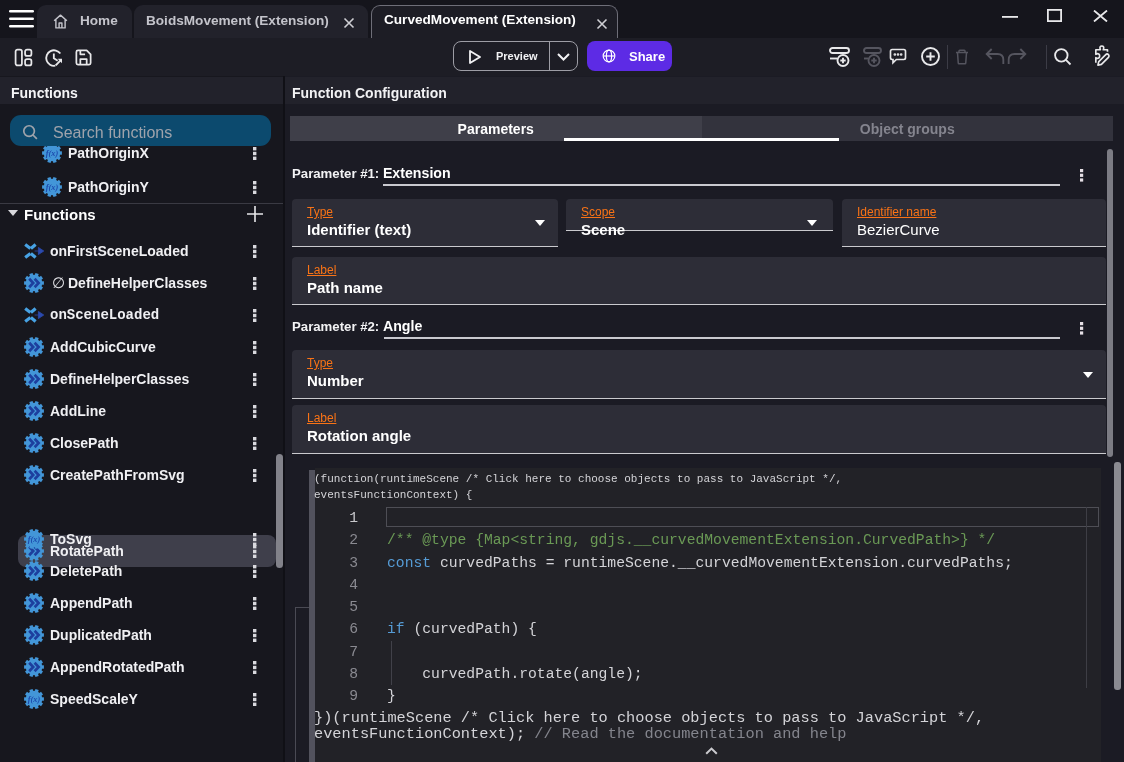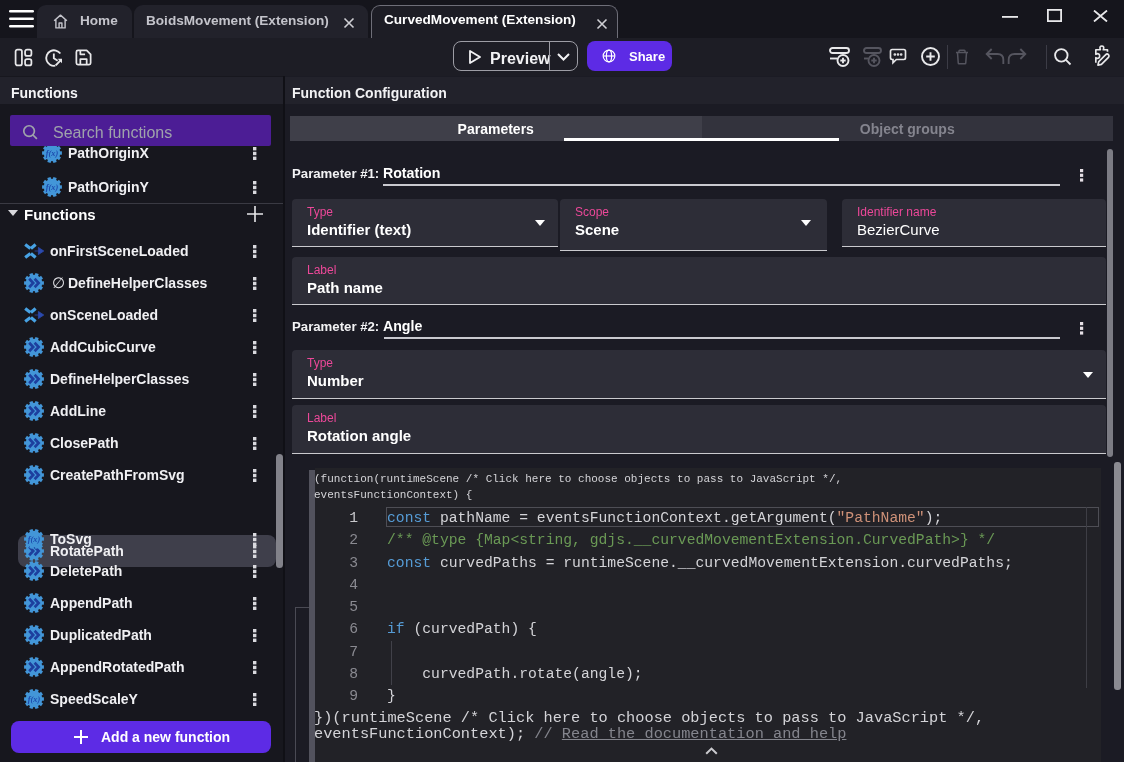--- a/index.html
+++ b/index.html
@@ -18,62 +18,62 @@
 
 
 #toolbar { position:absolute; left:0; top:38px; width:1124px; height:38px; background:#1d1d25; }
 #btn-preview { position:absolute; left:453px; top:3px; width:125px; height:30px; border:1px solid #9d9da5; border-radius:8px; display:flex; align-items:center; color:#f2f2f4; }
 #btn-share { position:absolute; left:587px; top:3px; width:85px; height:30px; background:#5d2be5; border-radius:8px; display:flex; align-items:center; justify-content:center; color:#fff; }
 .vsep { position:absolute; top:7px; width:1px; height:24px; background:#3c3c46; }
 
 
 #left { position:absolute; left:0; top:76px; width:283px; height:686px; background:#17171e; }
 #left-head { position:absolute; left:0; top:1px; width:283px; height:27px; background:#22222b; color:#f5f5f7; font-size:14px; font-weight:700; }
-#search { position:absolute; left:10px; top:39px; width:261px; height:31px; background:#4c1d95; border-radius:2px; color:#9fa3ab; font-size:16px; display:flex; align-items:center; }
+#search { position:absolute; left:10px; top:39px; width:261px; height:31px; background:#0c4a6e; border-radius:11px; color:#9fa3ab; font-size:16px; display:flex; align-items:center; }
 #list { position:absolute; left:0; top:70px; width:283px; height:566px; overflow:hidden; }
 .row { position:absolute; left:0; width:272px; height:32px; display:flex; align-items:center; color:#f0f0f3; font-size:14px; font-weight:600; }
 .row .ic { position:absolute; left:24px; top:7px; }
 .row .nm { position:absolute; left:50px; top:8px; }
 .row .kb { position:absolute; left:252px; top:7px; color:#c9c9cf; }
 #addbtn { position:absolute; left:11px; top:645px; width:260px; height:32px; background:#5d2be5; border-radius:8px; color:#fff; font-weight:700; font-size:14px; display:flex; align-items:center; justify-content:center; }
 #lscroll { position:absolute; left:276px; top:378px; width:7px; height:114px; background:#82828a; border-radius:4px; }
 #ldiv { position:absolute; left:283px; top:76px; width:2px; height:686px; background:#101016; }
 
 
 #main { position:absolute; left:285px; top:76px; width:839px; height:686px; background:#1b1b24; }
 #main-head { position:absolute; left:0px; top:1px; width:839px; height:27px; background:#22222b; color:#f2f2f4; font-size:14px; font-weight:700; }
 #tabs { position:absolute; left:5px; top:40px; width:823px; height:25px; background:#33333d; display:flex; }
 #tabs .t { flex:1; display:flex; align-items:center; justify-content:center; font-size:14px; font-weight:700; color:#84848e; }
 #tabs .t.sel { background:#3f3f49; color:#fff; }
 #tabs .underline { position:absolute; left:274px; top:22px; width:275px; height:3px; background:#fff; }
 .ptitle { position:absolute; left:7px; color:#f2f2f4; font-size:13.2px; font-weight:700; }
 .pname { color:#fff; font-size:14.2px; font-weight:700; }
 .pline { position:absolute; height:1.5px; background:#c9c9cf; }
 .field { position:absolute; background:#2d2d37; border-radius:4px 4px 0 0; border-bottom:1px solid #cacace; }
-.field .lab { position:absolute; left:15px; top:6px; font-size:12px; color:#ec4899; }
+.field .lab { position:absolute; left:15px; top:6px; font-size:12px; color:#f97316;text-decoration:underline; }
 .field .val { position:absolute; left:15px; top:22px; font-size:15px; font-weight:700; color:#fff; }
 .field .arr { position:absolute; width:0; height:0; border-left:5.5px solid transparent; border-right:5.5px solid transparent; border-top:6.5px solid #fff; }
 .kb2 { position:absolute; color:#c9c9cf; }
 #mscroll { position:absolute; left:822px; top:73px; width:6px; height:308px; background:#7c7c84; border-radius:3px; }
 
 
 #events { position:absolute; left:0; top:392px; width:839px; height:294px; background:#1b1b24; }
 #dragstrip { position:absolute; left:24px; top:2px; width:6px; height:292px; background:#52525d; }
 #code { position:absolute; left:30px; top:0; width:786px; height:294px; background:#222227; color:#d4d4d8; font-family:"Liberation Mono", monospace; font-size:14.7px; }
 #code .wrap { white-space:pre; font-size:11px; line-height:16px; }
 #codelines { position:absolute; left:0px; top:39px; width:786px; }
 .cl { position:relative; height:22.3px; white-space:pre; line-height:22.3px; }
 .gut { position:absolute; left:0; width:43px; text-align:right; color:#8a8a91; }
 .ct { position:absolute; left:72px; }
 .k { color:#569cd6; } .s { color:#ce9178; } .c { color:#6a9955; } .t { color:#4ec9b0; }
 .pi { color:#4fc1ff; } .n { color:#b5cea8; } .g { color:#61afef; }
 #curline { position:absolute; left:71px; top:39px; width:713px; height:20px; border:1px solid #4e4e55; }
 #vline1086 { position:absolute; left:771px; top:39px; width:1px; height:181px; background:#3e3e45; }
 #botwrap { position:absolute; left:-1px; top:242px; white-space:pre; font-size:15.3px; line-height:16px; }
-.doclink { color:#84858d; text-decoration:underline; }
+.doclink { color:#84858d; }
 .doc { color:#84858d; }
 #escroll { position:absolute; left:829px; top:-6px; width:7px; height:228px; background:#8a8a91; border-radius:3px; }
 #chev { position:absolute; left:420px; top:282px; color:#c9c9cf; font-size:13px; font-weight:700; }
 svg { display:block; }
 </style>
 </head>
 <body>
 <div id="app">
 
   <div id="titlebar">
@@ -126,21 +126,21 @@
     <svg class="abs" style="left:74px;top:10px" width="19" height="19" viewBox="0 0 24 24" fill="none" stroke="#e8e8ea" stroke-width="2.2" stroke-linejoin="round">
         <path d="M3 5 Q3 3 5 3 H16 L21 8 V19 Q21 21 19 21 H5 Q3 21 3 19 Z"></path>
         <path d="M8 21 V14 H16 V21"></path>
         <path d="M8 3 V8 H14"></path>
       </svg>
 
     <div id="btn-preview">
       <svg class="abs" style="left:14px;top:8px" width="14" height="14" viewBox="0 0 14 14">
           <path d="M2 1 L12 7 L2 13 Z" fill="none" stroke="#f2f2f4" stroke-width="1.8" stroke-linejoin="round"></path>
         </svg>
-      <span style="position:absolute;left:36px;top:8px;font-size:16px;font-weight:700;">Preview</span>
+      <span style="position:absolute;left:42px;top:8px;font-size:11px;font-weight:700;">Preview</span>
       <div style="position:absolute;left:95px;top:0;width:1px;height:28px;background:#9d9da5"></div>
       <svg class="abs" style="left:103px;top:11px" width="13" height="8" viewBox="0 0 13 8">
           <path d="M1 1 L6.5 6.5 L12 1" fill="none" stroke="#f2f2f4" stroke-width="2"></path>
         </svg>
     </div>
     <div id="btn-share">
       <svg class="abs" style="left:15px;top:8px" width="14" height="14" viewBox="0 0 24 24" fill="none" stroke="#fff" stroke-width="2">
           <circle cx="12" cy="12" r="10"></circle>
           <ellipse cx="12" cy="12" rx="4.5" ry="10"></ellipse>
           <path d="M2.5 12 H21.5"></path>
@@ -286,21 +286,21 @@
             </svg>
           </span>
           <span style="position:absolute;left:34px;top:7px;color:#e4e4e8;font-size:15px;font-weight:400">∅</span>
     <span class="nm" style="left:50px">DefineHelperClasses</span>
     <svg class="kb" style="left:235px;top:10px" width="4" height="13" viewBox="0 0 4 13">
             <rect x="0" y="0" width="3.4" height="3.4" fill="#d9d9de"></rect>
             <rect x="0" y="4.8" width="3.4" height="3.4" fill="#d9d9de"></rect>
             <rect x="0" y="9.6" width="3.4" height="3.4" fill="#d9d9de"></rect>
           </svg>
   </div>
-        <div class="row" style="top:153px;left:18px;width:258px;">
+        <div class="row" style="top:153px;left:18px;width:258px;font-family:Liberation Mono, monospace;">
     <span class="ic" style="left:6px;top:8px">
             <svg width="20" height="16" viewBox="0 0 20 16">
   <path d="M1.2 1.5 L6.4 5.5 M1.2 14.5 L6.4 10.5" stroke="#47a2e4" stroke-width="3.2"></path>
   <path d="M11.6 1.5 L6.9 5.5 M11.6 14.5 L6.9 10.5" stroke="#47a2e4" stroke-width="3.2"></path>
   <path d="M10.6 8 h3.8 v-3.6 l5.4 3.6 -5.4 3.6 v-3.6" fill="#2b4aae" stroke="#2b4aae" stroke-width="0.8"></path>
   </svg>
           </span>
     <span class="nm" style="left:32px">onSceneLoaded</span>
     <svg class="kb" style="left:235px;top:10px" width="4" height="13" viewBox="0 0 4 13">
             <rect x="0" y="0" width="3.4" height="3.4" fill="#d9d9de"></rect>
@@ -589,26 +589,20 @@
               <text x="0" y="2.9" font-size="8.4" font-style="italic" font-weight="700" fill="#1d4bae" text-anchor="middle" font-family="Liberation Serif">f(x)</text>
             </svg>
           </span>
     <span class="nm" style="left:32px">SpeedScaleY</span>
     <svg class="kb" style="left:235px;top:10px" width="4" height="13" viewBox="0 0 4 13">
             <rect x="0" y="0" width="3.4" height="3.4" fill="#d9d9de"></rect>
             <rect x="0" y="4.8" width="3.4" height="3.4" fill="#d9d9de"></rect>
             <rect x="0" y="9.6" width="3.4" height="3.4" fill="#d9d9de"></rect>
           </svg>
   </div>
-      </div>
-    <div id="addbtn">
-        <svg style="position:absolute;left:62px;top:8px" width="16" height="16" viewBox="0 0 16 16">
-          <path d="M8 1 V15 M1 8 H15" stroke="#fff" stroke-width="2"></path>
-        </svg>
-        <span style="position:absolute;left:90px;top:8px">Add a new function</span>
       </div>
     <div id="lscroll"></div>
   <div>
         <div style="position:absolute;left:0;top:127px;width:283px;height:1px;background:#3a3a43"></div>
 <div style="position:absolute;left:8px;top:134px;width:0;height:0;border-left:5px solid transparent;border-right:5px solid transparent;border-top:6px solid #d9d9dd"></div>
 <span style="position:absolute;left:24px;top:130px;color:#fff;font-size:15px;font-weight:700">Functions</span>
 <svg style="position:absolute;left:247px;top:130px" width="16" height="16" viewBox="0 0 16 16">
           <path d="M8 0 V16 M0 8 H16" stroke="#e8e8ea" stroke-width="1.6"></path>
         </svg>
       </div>
@@ -618,36 +612,36 @@
   <div id="main">
     <div id="main-head">
         <span style="position:absolute;left:7px;top:8px">Function Configuration</span>
       </div>
     <div id="tabs">
       <div class="t sel">Parameters</div>
       <div class="t">Object groups</div>
       <div class="underline"></div>
     </div>
 
-    <div class="ptitle" style="top:89px">Parameter #1: <span class="pname">Rotation</span></div>
+    <div class="ptitle" style="top:89px">Parameter #1: <span class="pname">Extension</span></div>
     <div class="pline" style="left:98px;top:108px;width:677px"></div>
     <div class="kb2" style="left:795px;top:93px">
         <svg width="3.5" height="13" viewBox="0 0 3.5 13">
           <rect x="0" y="0" width="3.2" height="3.2" fill="#e6e0e6"></rect>
           <rect x="0" y="4.7" width="3.2" height="3.2" fill="#e6e0e6"></rect>
           <rect x="0" y="9.4" width="3.2" height="3.2" fill="#e6e0e6"></rect>
         </svg>
       </div>
 
     <div class="field" style="left:7px;top:123px;width:266px;height:48px">
       <div class="lab">Type</div>
         <div class="val">Identifier (text)</div>
       <div class="arr" style="right:13px;top:21px"></div>
     </div>
-    <div class="field" style="left:275px;top:123px;width:267px;height:52px">
+    <div class="field" style="left:281px;top:123px;width:267px;height:32px">
       <div class="lab">Scope</div>
         <div class="val">Scene</div>
       <div class="arr" style="right:16px;top:21px"></div>
     </div>
     <div class="field" style="left:557px;top:123px;width:264px;height:48px">
       <div class="lab">Identifier name</div>
         <div class="val" style="font-weight:400">BezierCurve</div>
     </div>
     <div class="field" style="left:7px;top:181px;width:814px;height:48px">
       <div class="lab">Label</div>
@@ -676,21 +670,21 @@
     <div id="mscroll"></div>
 
     <div id="events">
       <div id="dragstrip"></div>
       <div id="code">
         <div class="wrap" style="position:absolute;left:-1px;top:3px">(function(runtimeScene /* Click here to choose objects to pass to JavaScript */,
 eventsFunctionContext) {</div>
         <div id="curline"></div>
         <div id="vline1086"></div>
         <div id="codelines">
-            <div class="cl"><span class="gut" style="color:#c8c8cc">1</span><span class="ct"><span class="k">const</span> pathName = eventsFunctionContext.getArgument(<span class="s">"PathName"</span>);</span></div>
+            <div class="cl"><span class="gut" style="color:#c8c8cc">1</span></div>
             <div class="cl"><span class="gut">2</span><span class="ct"><span class="c">/** @type {Map&lt;string, gdjs.__curvedMovementExtension.CurvedPath&gt;} */</span></span></div>
             <div class="cl"><span class="gut">3</span><span class="ct"><span class="k">const</span> curvedPaths = runtimeScene.__curvedMovementExtension.curvedPaths;</span></div>
             <div class="cl"><span class="gut">4</span><span class="ct"></span></div>
             <div class="cl"><span class="gut">5</span></div>
             <div class="cl"><span class="gut">6</span><span class="ct"><span class="k">if</span> (curvedPath) {</span></div>
             <div class="cl"><span class="gut">7</span></div>
             <div class="cl"><span class="gut">8</span><span class="ct"><span class="ig"></span>    curvedPath.rotate(angle);</span></div>
             <div class="cl"><span class="gut">9</span><span class="ct">}</span></div>
             <div style="position:absolute;left:76px;top:134px;width:1px;height:44px;background:#414149"></div>
           </div>

